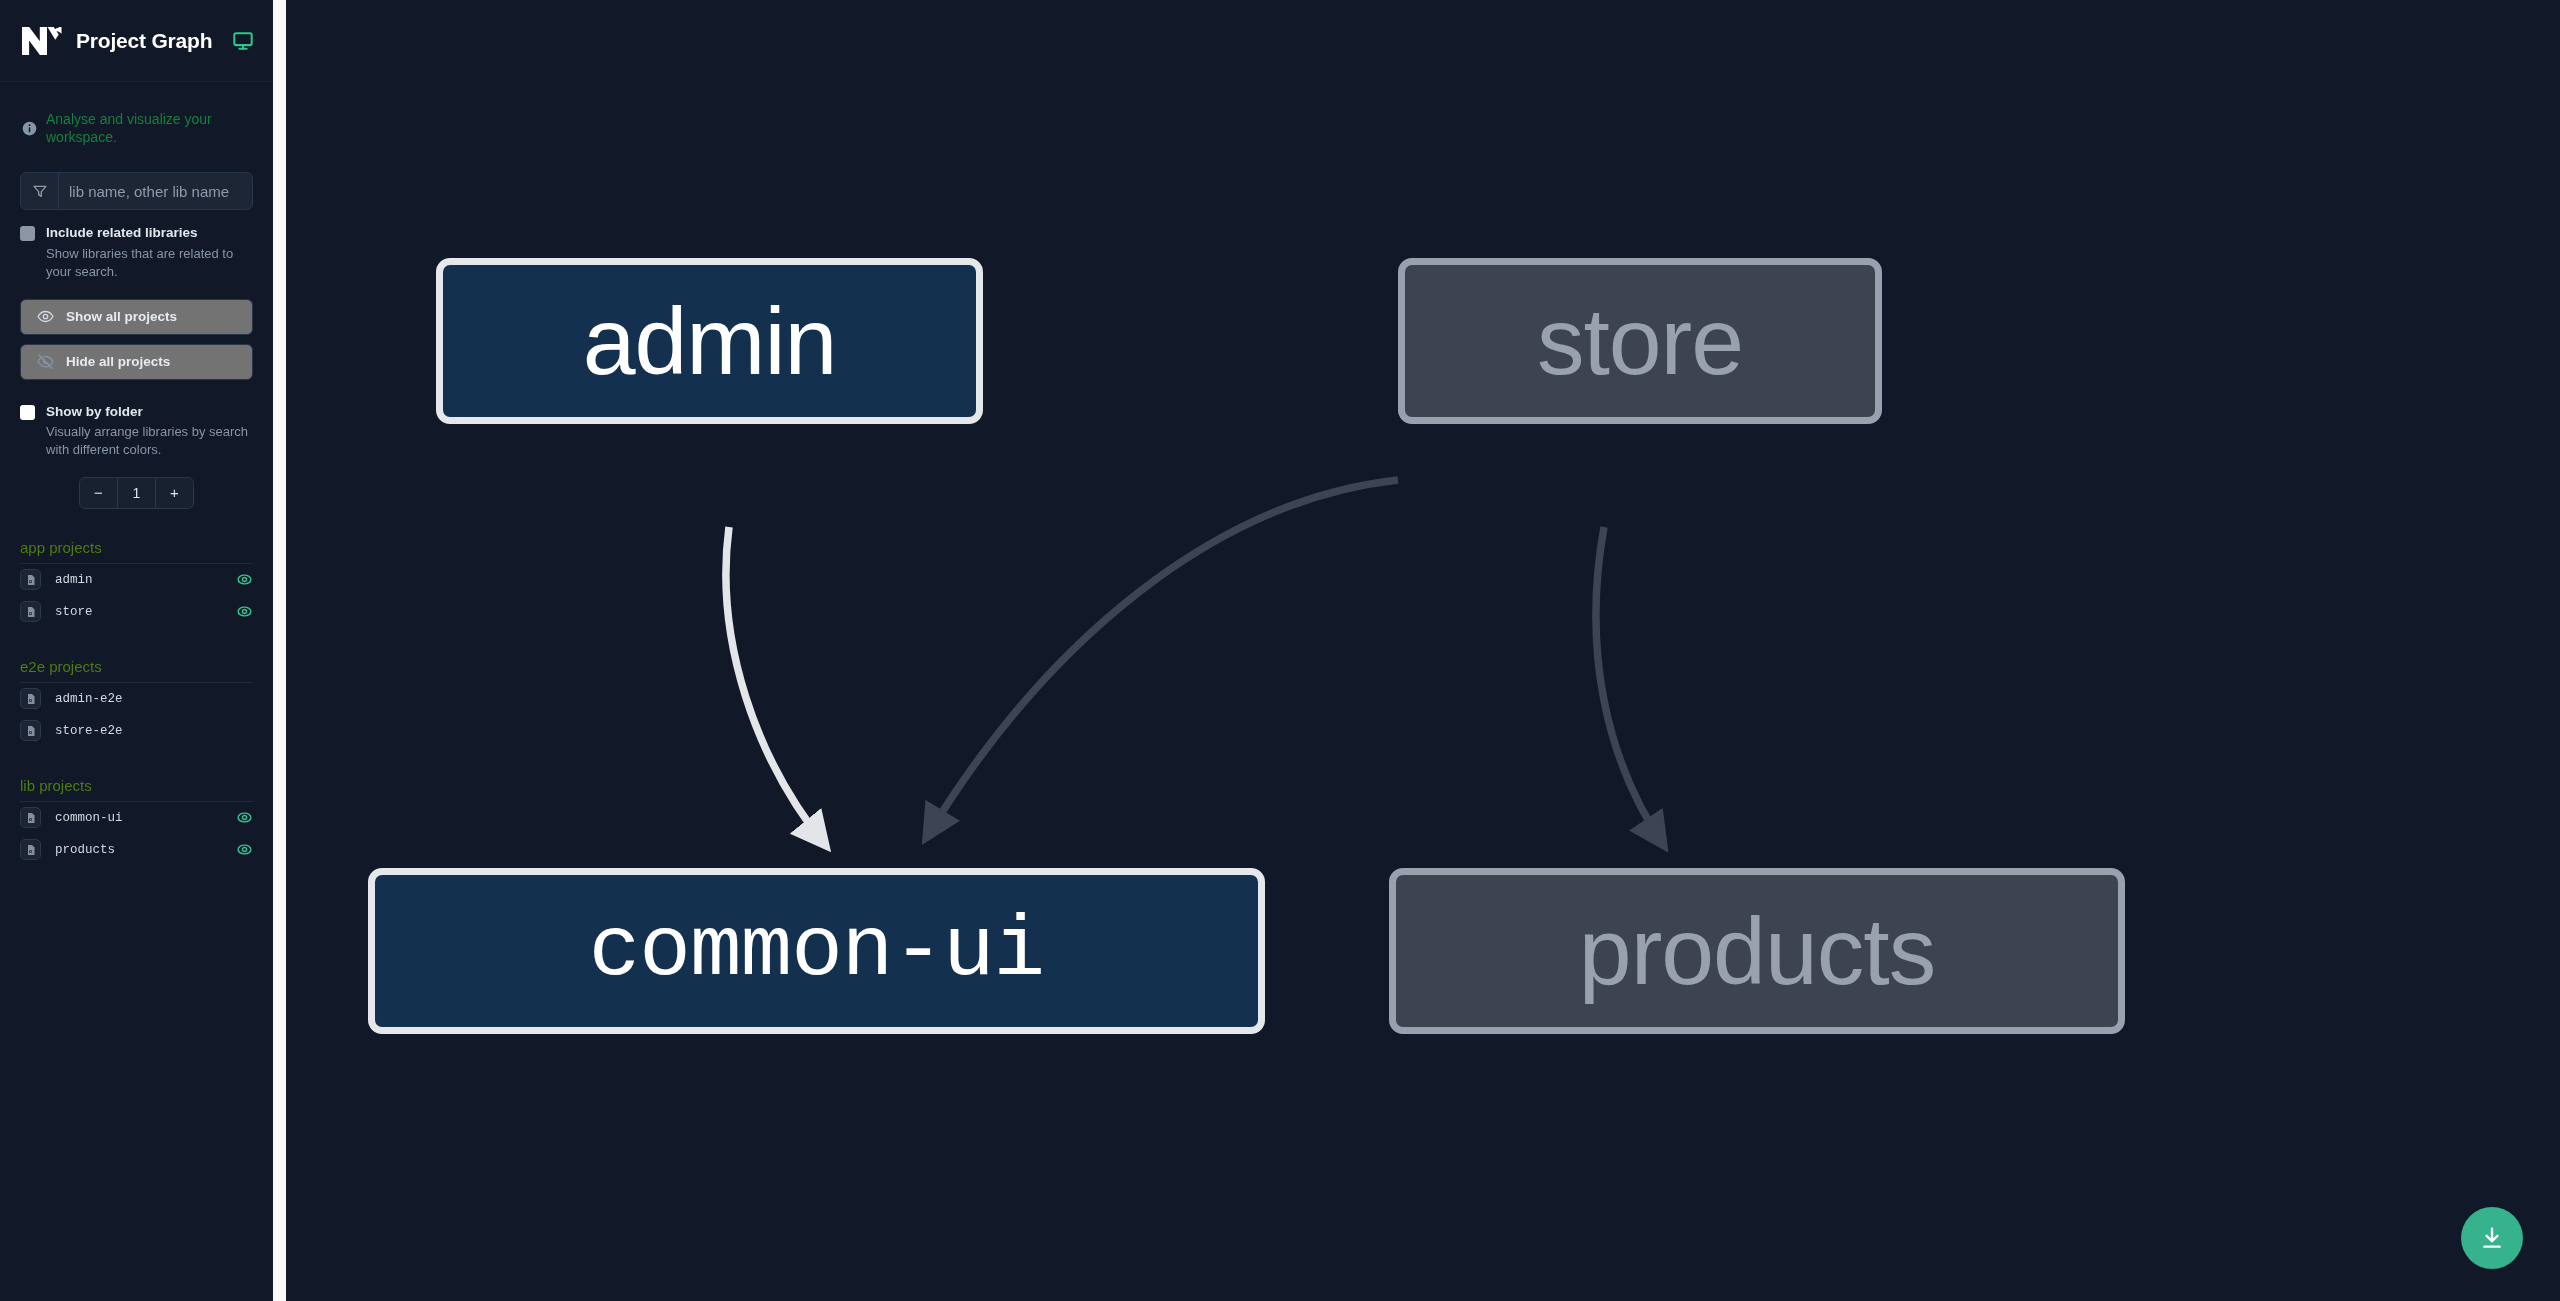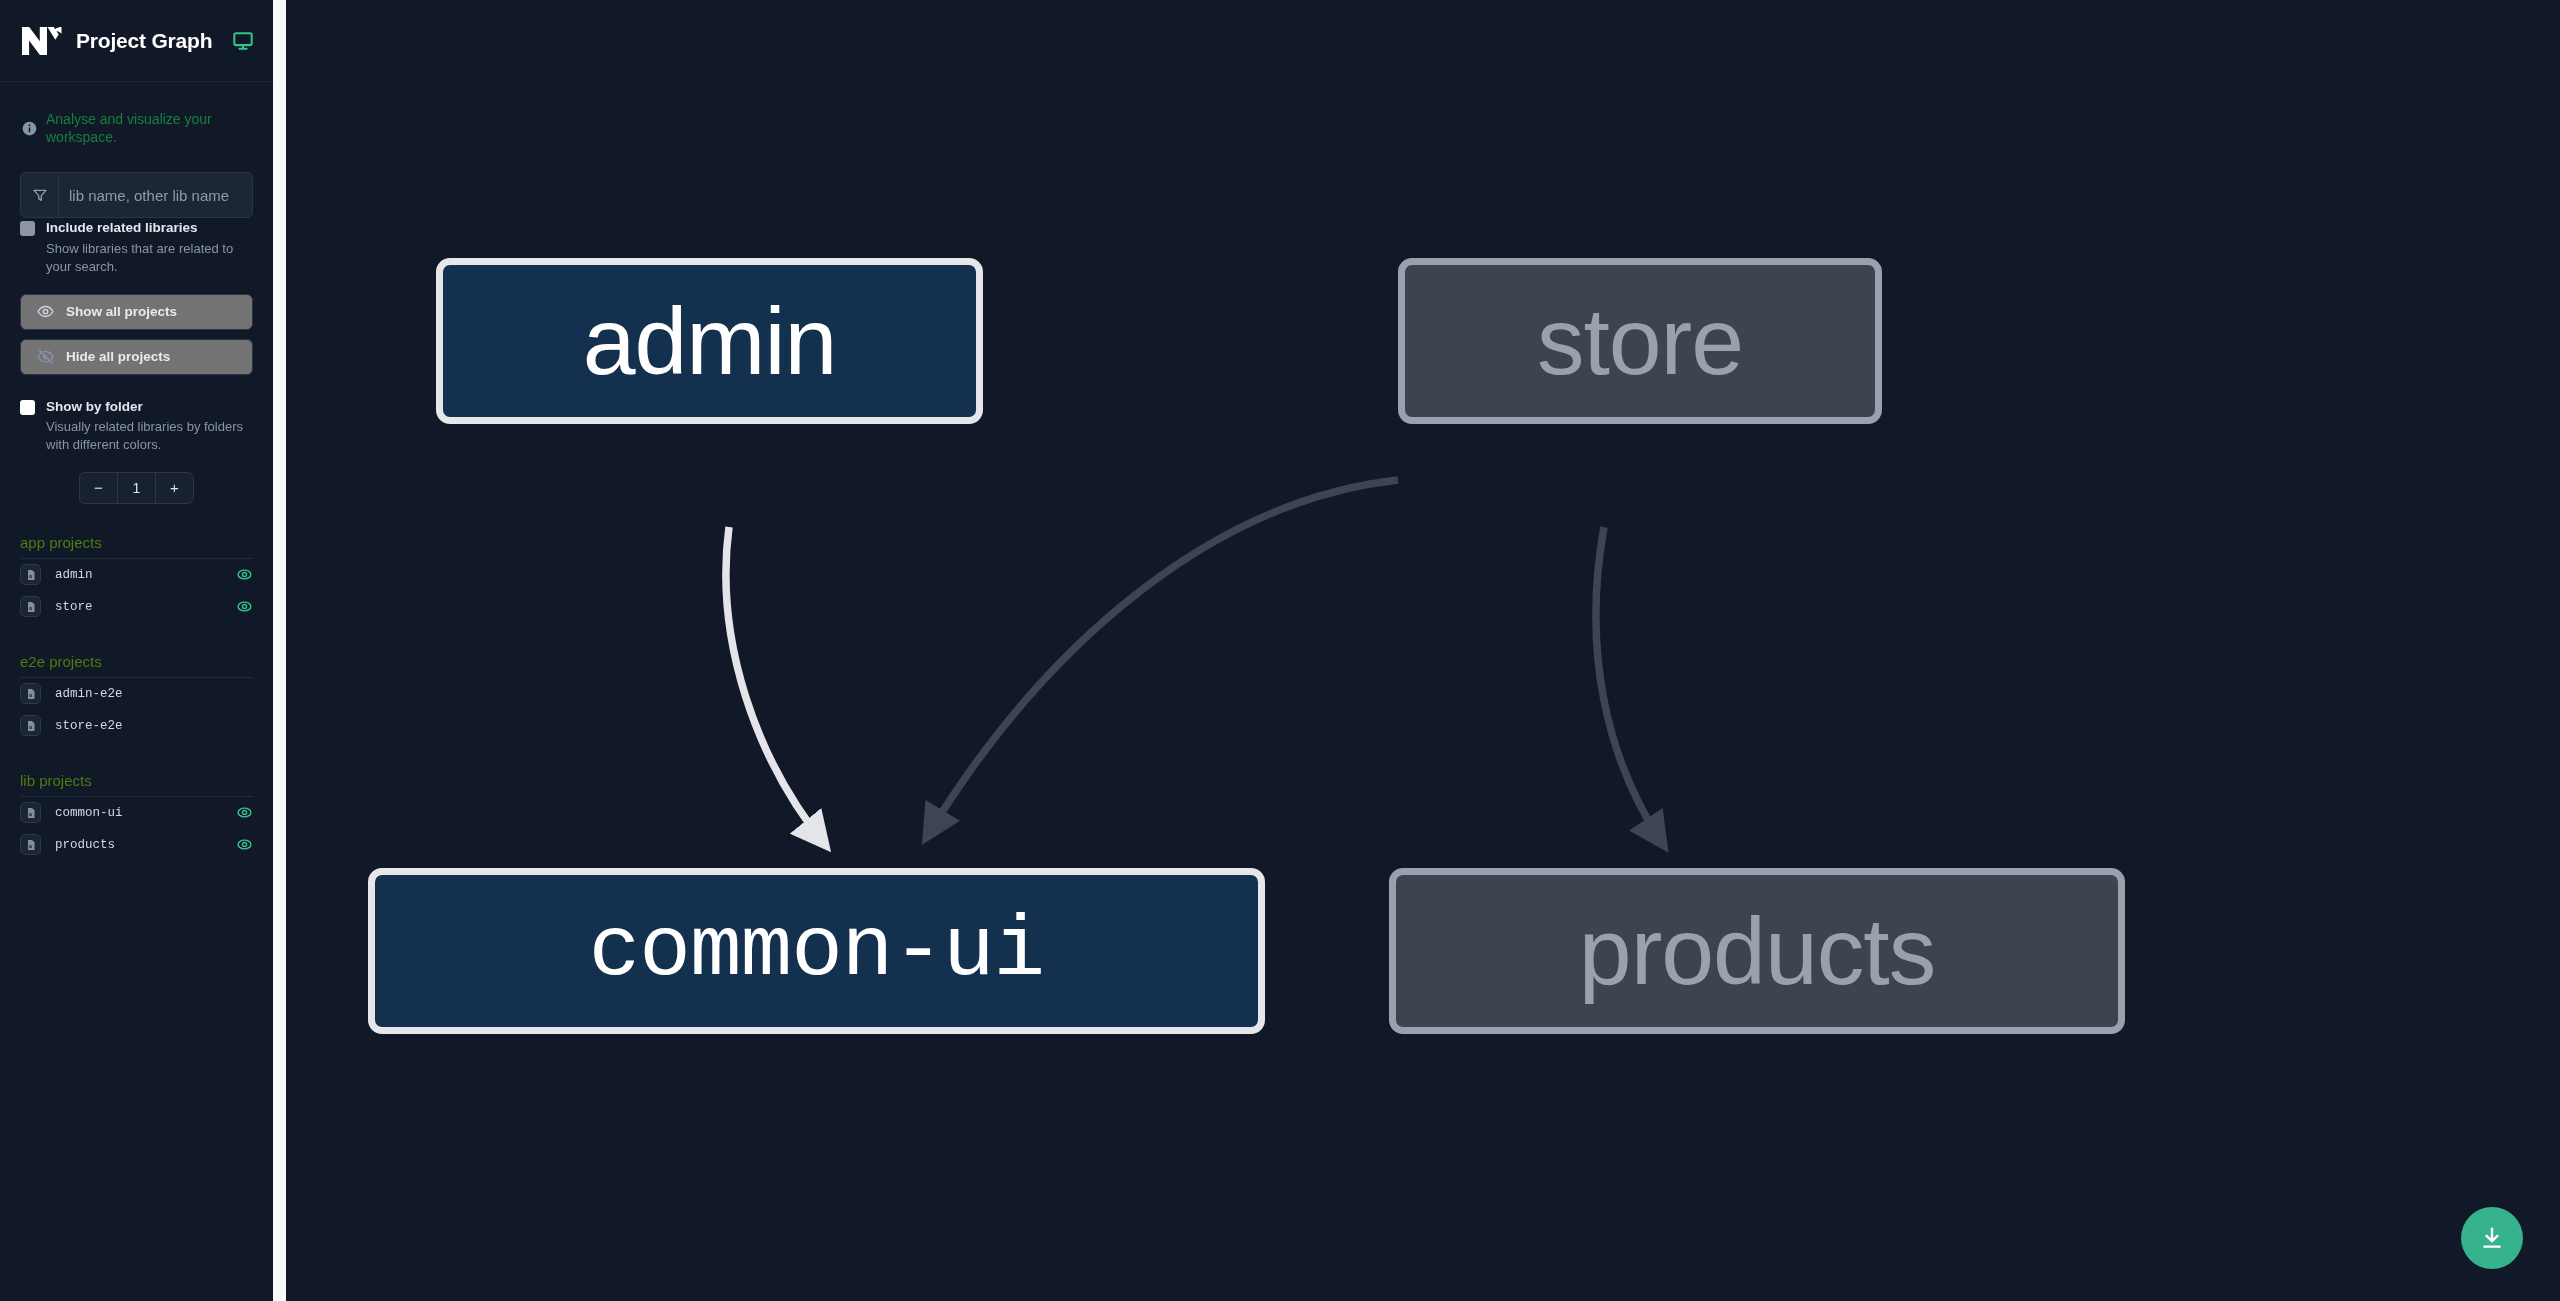--- a/index.html
+++ b/index.html
@@ -45,25 +45,26 @@
     display: flex; align-items: center; gap: 9px;
     padding: 16px 20px 14px 22px;
   }
   .info-icon { width: 15px; height: 15px; flex: 0 0 15px; }
   .sb-subtitle { font-size: 14px; color: #15803d; line-height: 1.3; }
 
   .sb-body { padding: 0 20px; }
 
   .search-wrap {
     display: flex; align-items: stretch;
-    height: 46px;
+    height: 38px;
     background: #1c2635;
     border: 1px solid #27364a;
     border-radius: 6px;
     overflow: hidden;
+    margin-bottom: 13px;
   }
   .search-iconbox {
     width: 38px; display: flex; align-items: center; justify-content: center;
     border-right: 1px solid #27364a;
     flex: 0 0 38px;
   }
   .filter-icon { width: 16px; height: 16px; }
   .search-input {
     flex: 1 1 auto; background: transparent; border: none; outline: none;
     color: #d7dde5; font-size: 15px; padding: 0 10px;
@@ -252,21 +253,21 @@
           <path d="M9.9 9.9a3 3 0 0 0 4.2 4.2"></path>
           <line x1="2.5" y1="2.5" x2="21.5" y2="21.5"></line>
         </svg>
         <span>Hide all projects</span>
       </button>
 
       <div class="chk-row" style="margin-top:22px">
         <span class="chkbox white"></span>
         <span class="chk-text">
           <span class="chk-label">Show by folder</span>
-          <span class="chk-desc" style="display:block">Visually related libraries by folders with different colors.</span>
+          <span class="chk-desc" style="display:block">Visually arrange libraries by search with different colors.</span>
         </span>
       </div>
 
 
       <div class="stepper">
         <div>−</div>
         <div class="val sep">1</div>
         <div class="sep">+</div>
       </div>
 

